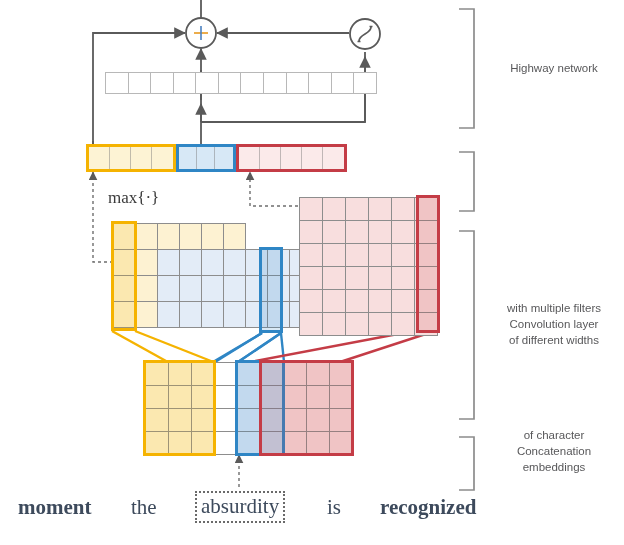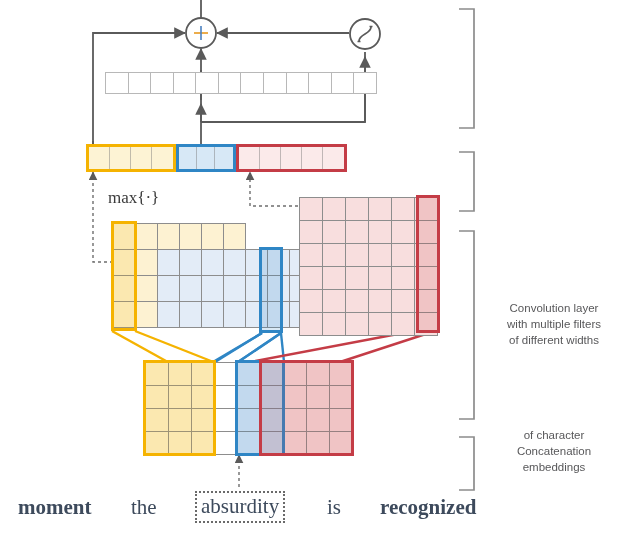--- a/index.html
+++ b/index.html
@@ -351,23 +351,26 @@
       <div class="fill-blue"></div>
       <div class="fill-red"></div>
       <div class="fill-red"></div>
       <div class="fill-red"></div>
     </div>
 
   <div class="filter-box fb-yellow" style="left:143px; top:360px; width:73px; height:96px;"></div>
   <div class="filter-box fb-blue" style="left:235px; top:360px; width:50px; height:96px;"></div>
   <div class="filter-box fb-red" style="left:259px; top:360px; width:95px; height:96px;"></div>
 
+  <div class="side-label" style="top:60px;">
+      <div>Highway network</div>
+    </div>
   <div class="side-label" style="top:300px;">
+      <div>with multiple filters</div>
       <div>Convolution layer</div>
-      <div>with multiple filters</div>
       <div>of different widths</div>
     </div>
   <div class="side-label" style="top:427px;">
       <div>of character</div>
       <div>Concatenation</div>
       <div>embeddings</div>
     </div>
 
   <div class="wordline" id="wordline">
       <span class="word" style="left: 18px; font-weight: bold;">moment</span>

